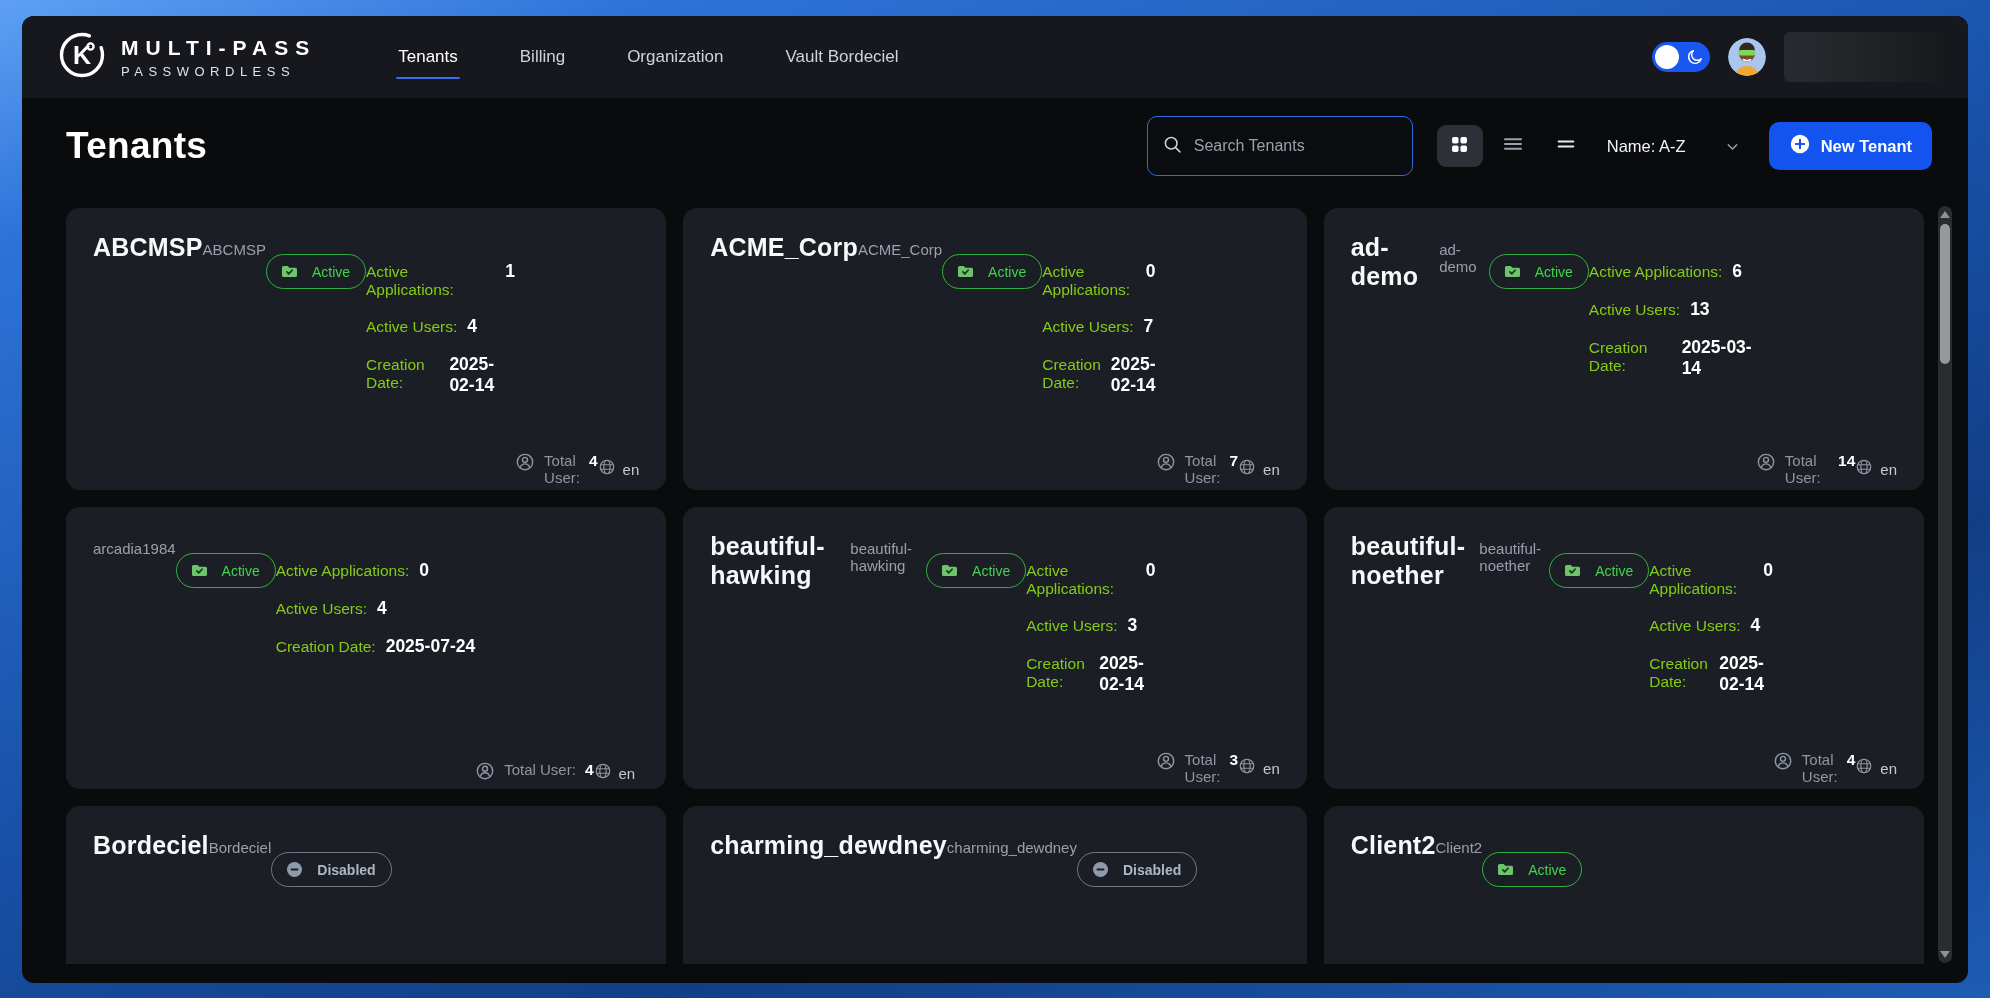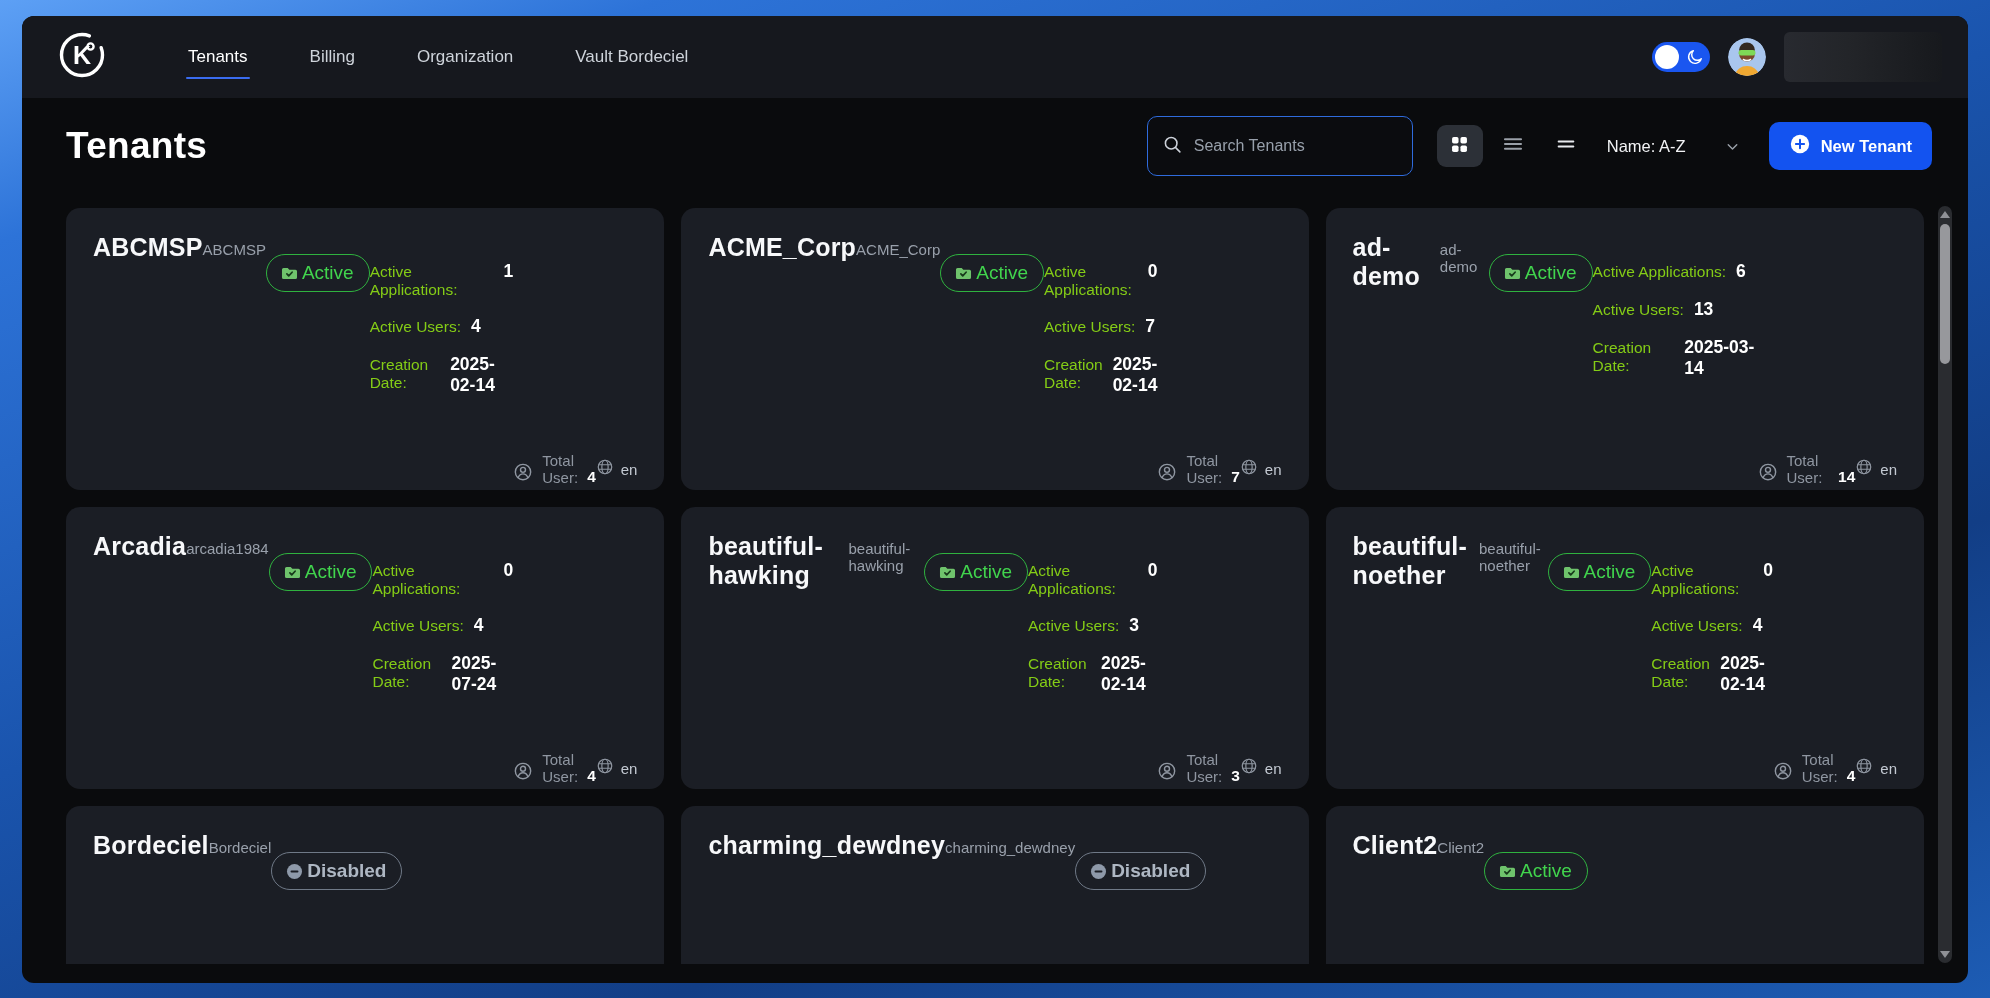--- a/index.html
+++ b/index.html
@@ -72,32 +72,32 @@
     margin:38px 44px 0; display:grid; grid-template-columns:repeat(3,1fr);
     gap:17px; grid-auto-rows:282px; height:756px; overflow:hidden;
   }
   .card{
     background:#1b1e25; border-radius:14px; padding:25px 27px 4px;
     display:flex; flex-direction:row;
   }
   .card-name{ color:#f7f8fa; font-size:25px; font-weight:600; letter-spacing:.2px; }
   .card-slug{ color:#99a0ab; font-size:15px; margin-top:8px; }
   .badge{
-    margin-top:21px; align-self:flex-start; display:flex; align-items:center; gap:3px;
-    padding:7px 15px 7px 13px; border-radius:999px; border:1.5px solid; font-size:19px;
+    margin-top:21px; align-self:flex-start; display:flex; align-items:center; gap:13px;
+    padding:7px 15px 7px 13px; border-radius:999px; border:1.5px solid; font-size:14px;
   }
   .badge.active{ border-color:#2fb23f; color:#41d44d; }
   .badge.disabled{ border-color:#6f7987; color:#aeb7c3;font-weight:bold; }
   .badge .ic{ display:flex; }
   .stats{ margin-top:28px; display:flex; flex-direction:column; gap:17px; }
   .stat-row{ display:flex; align-items:baseline; gap:10px; }
   .stat-label{ color:#84cc16; font-size:15.5px; }
   .stat-value{ color:#ffffff; font-size:17.5px; font-weight:600; }
   .card-footer{ margin-top:auto; display:flex; align-items:center; justify-content:space-between; }
-  .foot-left{ display:flex; align-items:flex-end; gap:9px; }
+  .foot-left{ display:flex; align-items:flex-start; gap:9px; }
   .foot-label{ color:#8f96a1; font-size:15px; }
   .foot-value{ color:#fff; font-size:15.5px; font-weight:600; }
   .foot-right{ display:flex; align-items:center; gap:7px; }
   .lang{ color:#c3c9d2; font-size:15px; }
   
   .scrollbar{
     position:absolute; top:190px; right:16px; width:14px; height:757px;
     background:#2a2c30; border-radius:7px;
   }
   .sb-thumb{
@@ -115,20 +115,24 @@
 
   <header class="appbar">
     <div class="brand">
       <span>
         <svg width="48" height="48" viewBox="0 0 48 48">
           <circle cx="24" cy="24" r="20.5" fill="none" stroke="#fff" stroke-width="3.4" stroke-dasharray="112 17" stroke-dashoffset="8.5" stroke-linecap="round"></circle>
           <text x="15" y="33" font-size="25" font-weight="700" fill="#fff" font-family="Liberation Sans, DejaVu Sans, sans-serif">K</text>
           <circle cx="32.5" cy="15.5" r="3.1" fill="none" stroke="#fff" stroke-width="2.4"></circle>
         </svg>
       </span>
+      <div class="brand-text">
+        <div class="l1">MULTI-PASS</div>
+        <div class="l2">PASSWORDLESS</div>
+      </div>
     </div>
 
     <nav class="nav">
       <span class="nav-item active">Tenants</span>
       <span class="nav-item">Billing</span>
       <span class="nav-item">Organization</span>
       <span class="nav-item">Vault Bordeciel</span>
     </nav>
 
     <div class="appbar-right">
@@ -371,21 +375,20 @@
             <ellipse cx="12" cy="12" rx="4.2" ry="9"></ellipse>
             <path d="M3.4 9h17.2M3.4 15h17.2"></path>
           </svg>
         </span>
         <span class="lang">en</span>
       </div>
     </div>
   </article>
 
   <article class="card">
-    <h3 class="card-name">Arcadia</h3>
     <div class="card-slug">arcadia1984</div>
     <div class="badge active">
       <span class="ic ic-active" style="display: flex;">
         <svg width="19" height="19" viewBox="0 0 24 24">
           <path d="M2.5 7a2 2 0 0 1 2-2h5.2l2.1 2.3h7.7a2 2 0 0 1 2 2v7.7a2 2 0 0 1-2 2h-15a2 2 0 0 1-2-2Z" fill="#6fc36c"></path>
           <path d="M8.7 12.6l2.3 2.3 4.3-4.5" stroke="#173a1b" stroke-width="2.2" fill="none" stroke-linecap="round" stroke-linejoin="round"></path>
         </svg>
       </span>
 
       <span>Active</span>

